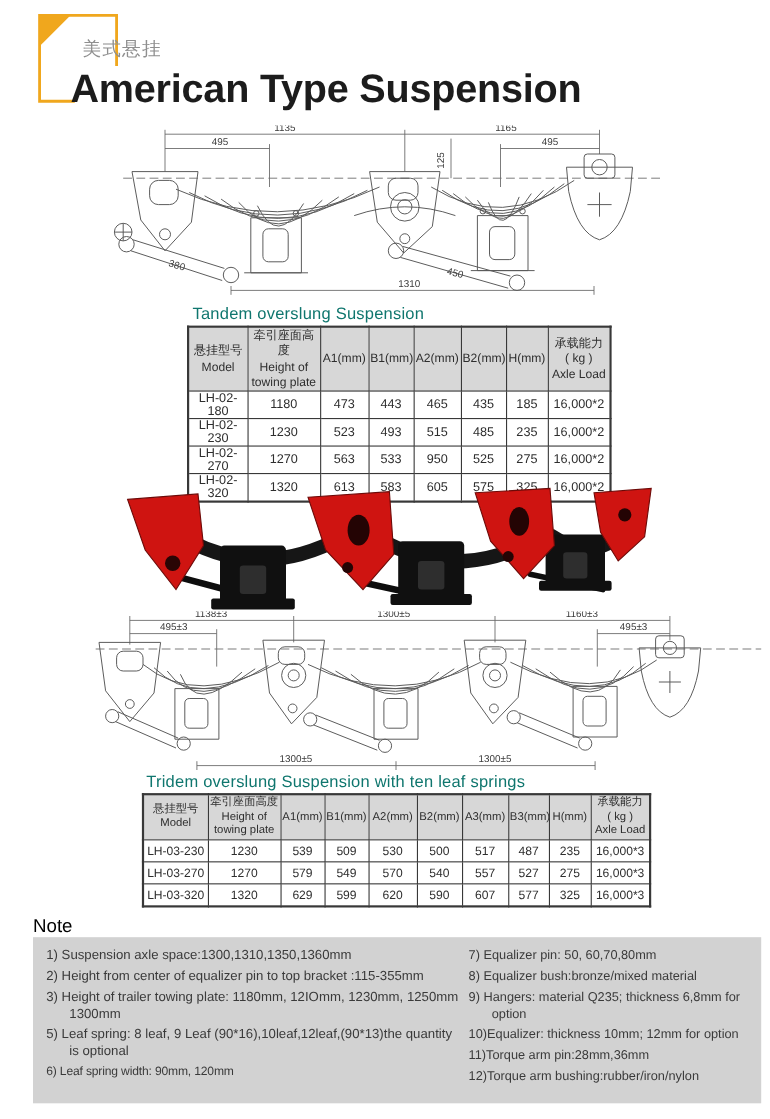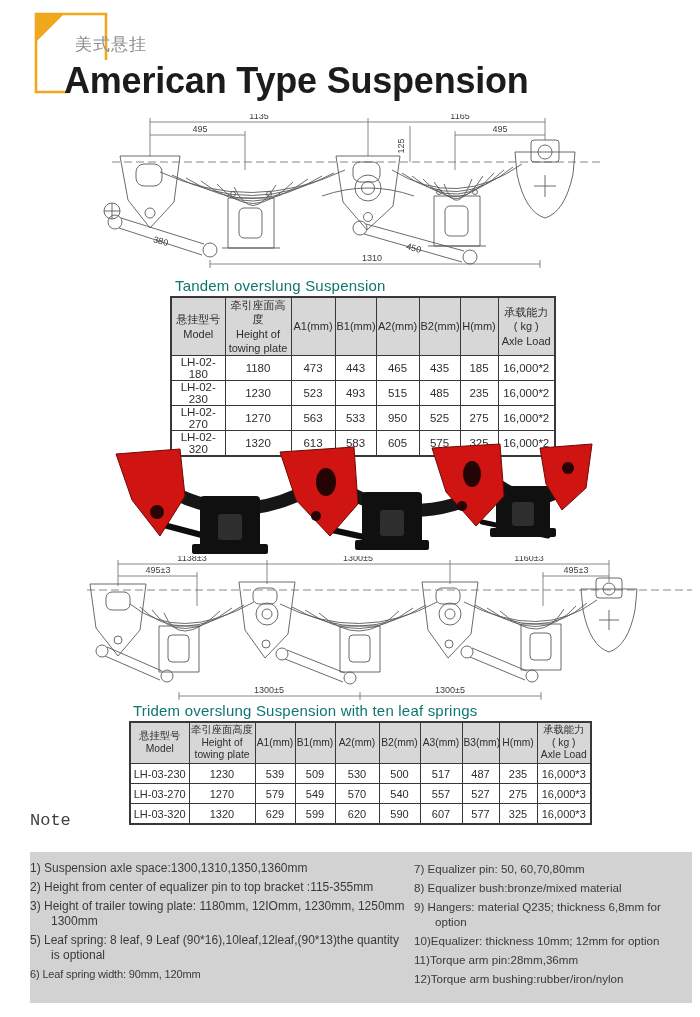--- a/index.html
+++ b/index.html
@@ -26,22 +26,22 @@
   .spec-table th,.spec-table td{border:1px solid #383838;text-align:center;vertical-align:middle;white-space:pre-line;overflow:hidden;padding:0 1px;color:#2e2e2e;}
   .spec-table th{background:#d7d7d7;font-weight:normal;}
   #tandem-table{left:170px;top:296px;width:384px;}
   #tandem-table th{height:56px;font-size:11px;line-height:1.3;}
   #tandem-table td{height:19px;font-size:11.5px;}
   #tridem-table{left:129px;top:721px;width:461px;}
   #tridem-table th{height:40px;font-size:10.3px;line-height:1.22;}
   #tridem-table td{height:19px;font-size:11px;}
 
   
-  .note-title{position:absolute;left:30px;top:811px;font-size:17px;color:#404040;font-family:Liberation Mono, monospace;}
-  .note-box{position:absolute;left:30px;top:852px;width:662px;height:151px;background:#d2d2d2;box-sizing:border-box;padding:9px 12px 2px 0;display:flex;}
+  .note-title{position:absolute;left:30px;top:832px;font-size:17px;color:#000000;}
+  .note-box{position:absolute;left:30px;top:852px;width:662px;height:151px;background:#d2d2d2;box-sizing:border-box;padding:9px 12px 2px 12px;display:flex;}
   .note-col{box-sizing:border-box;}
   .note-left{width:378px;margin-right:6px;}
   .note-right{width:254px;}
   .note-item{font-size:12px;line-height:15px;margin-bottom:4px;color:#3a3a3a;white-space:pre-line;padding-left:21px;text-indent:-21px;}
   .note-right .note-item{font-size:11.6px;}
   .note-left .note-item:nth-child(5){font-size:11px;letter-spacing:-0.15px;}
 </style>
 </head>
 <body>
 

